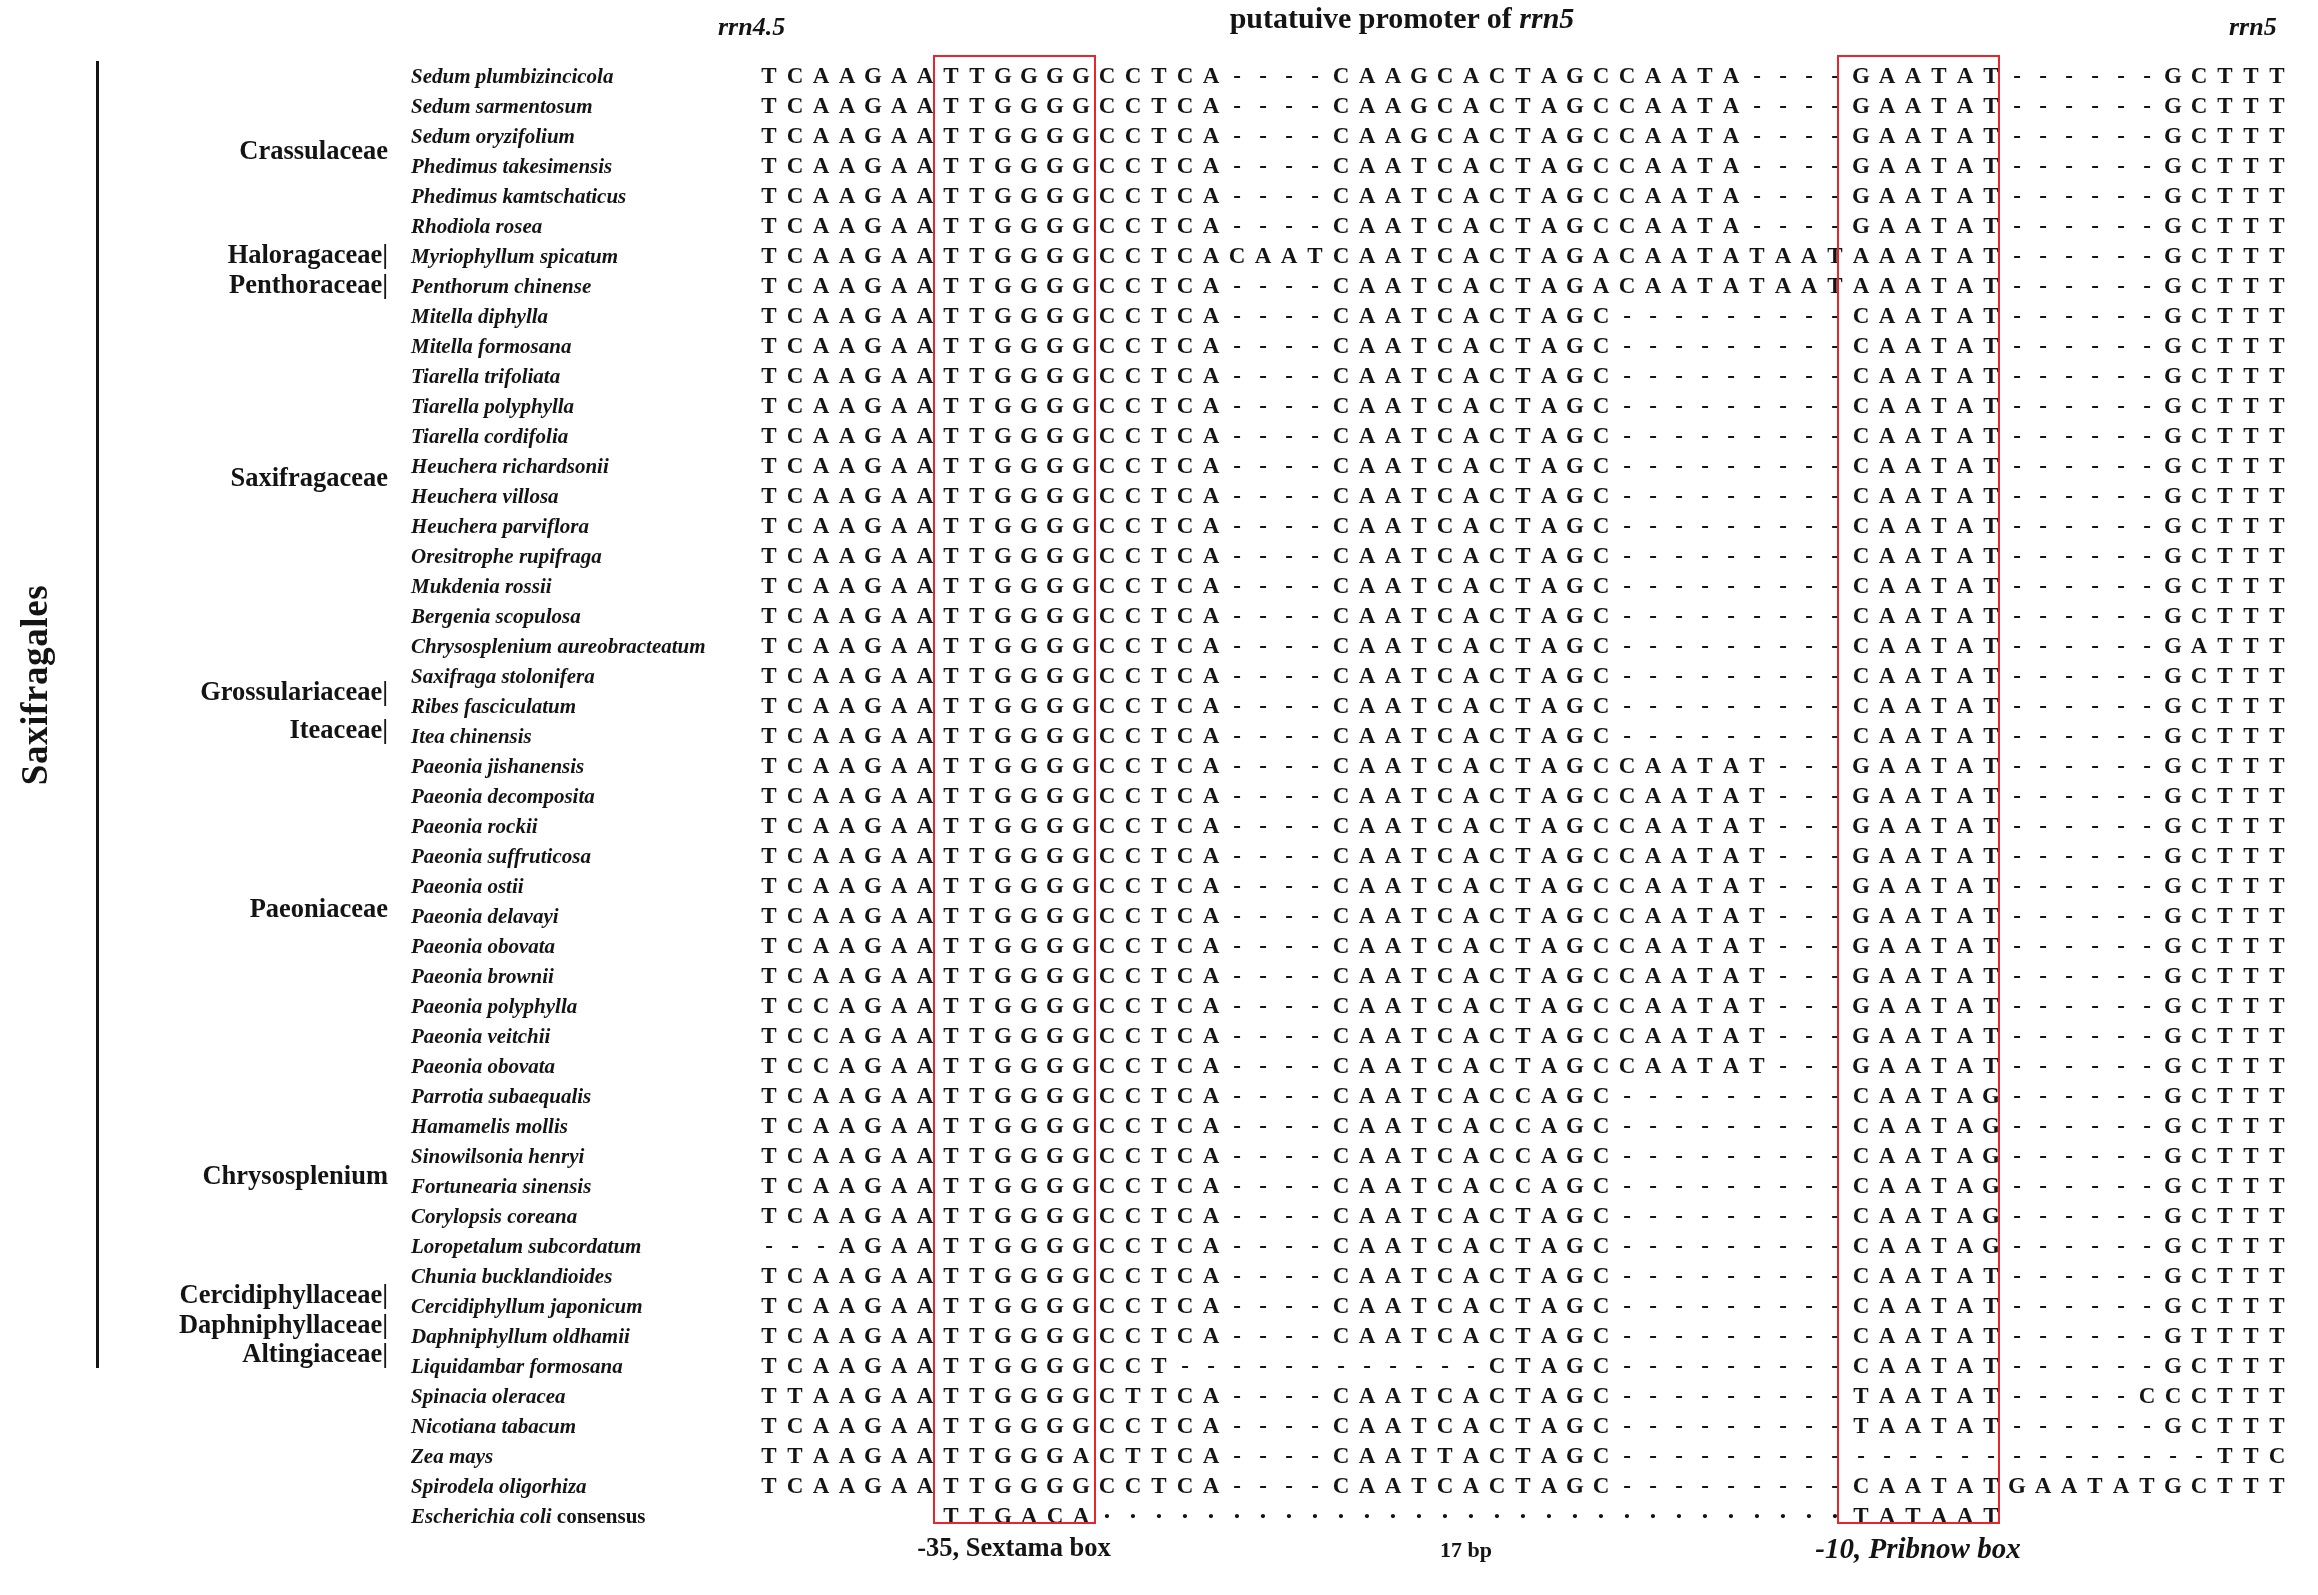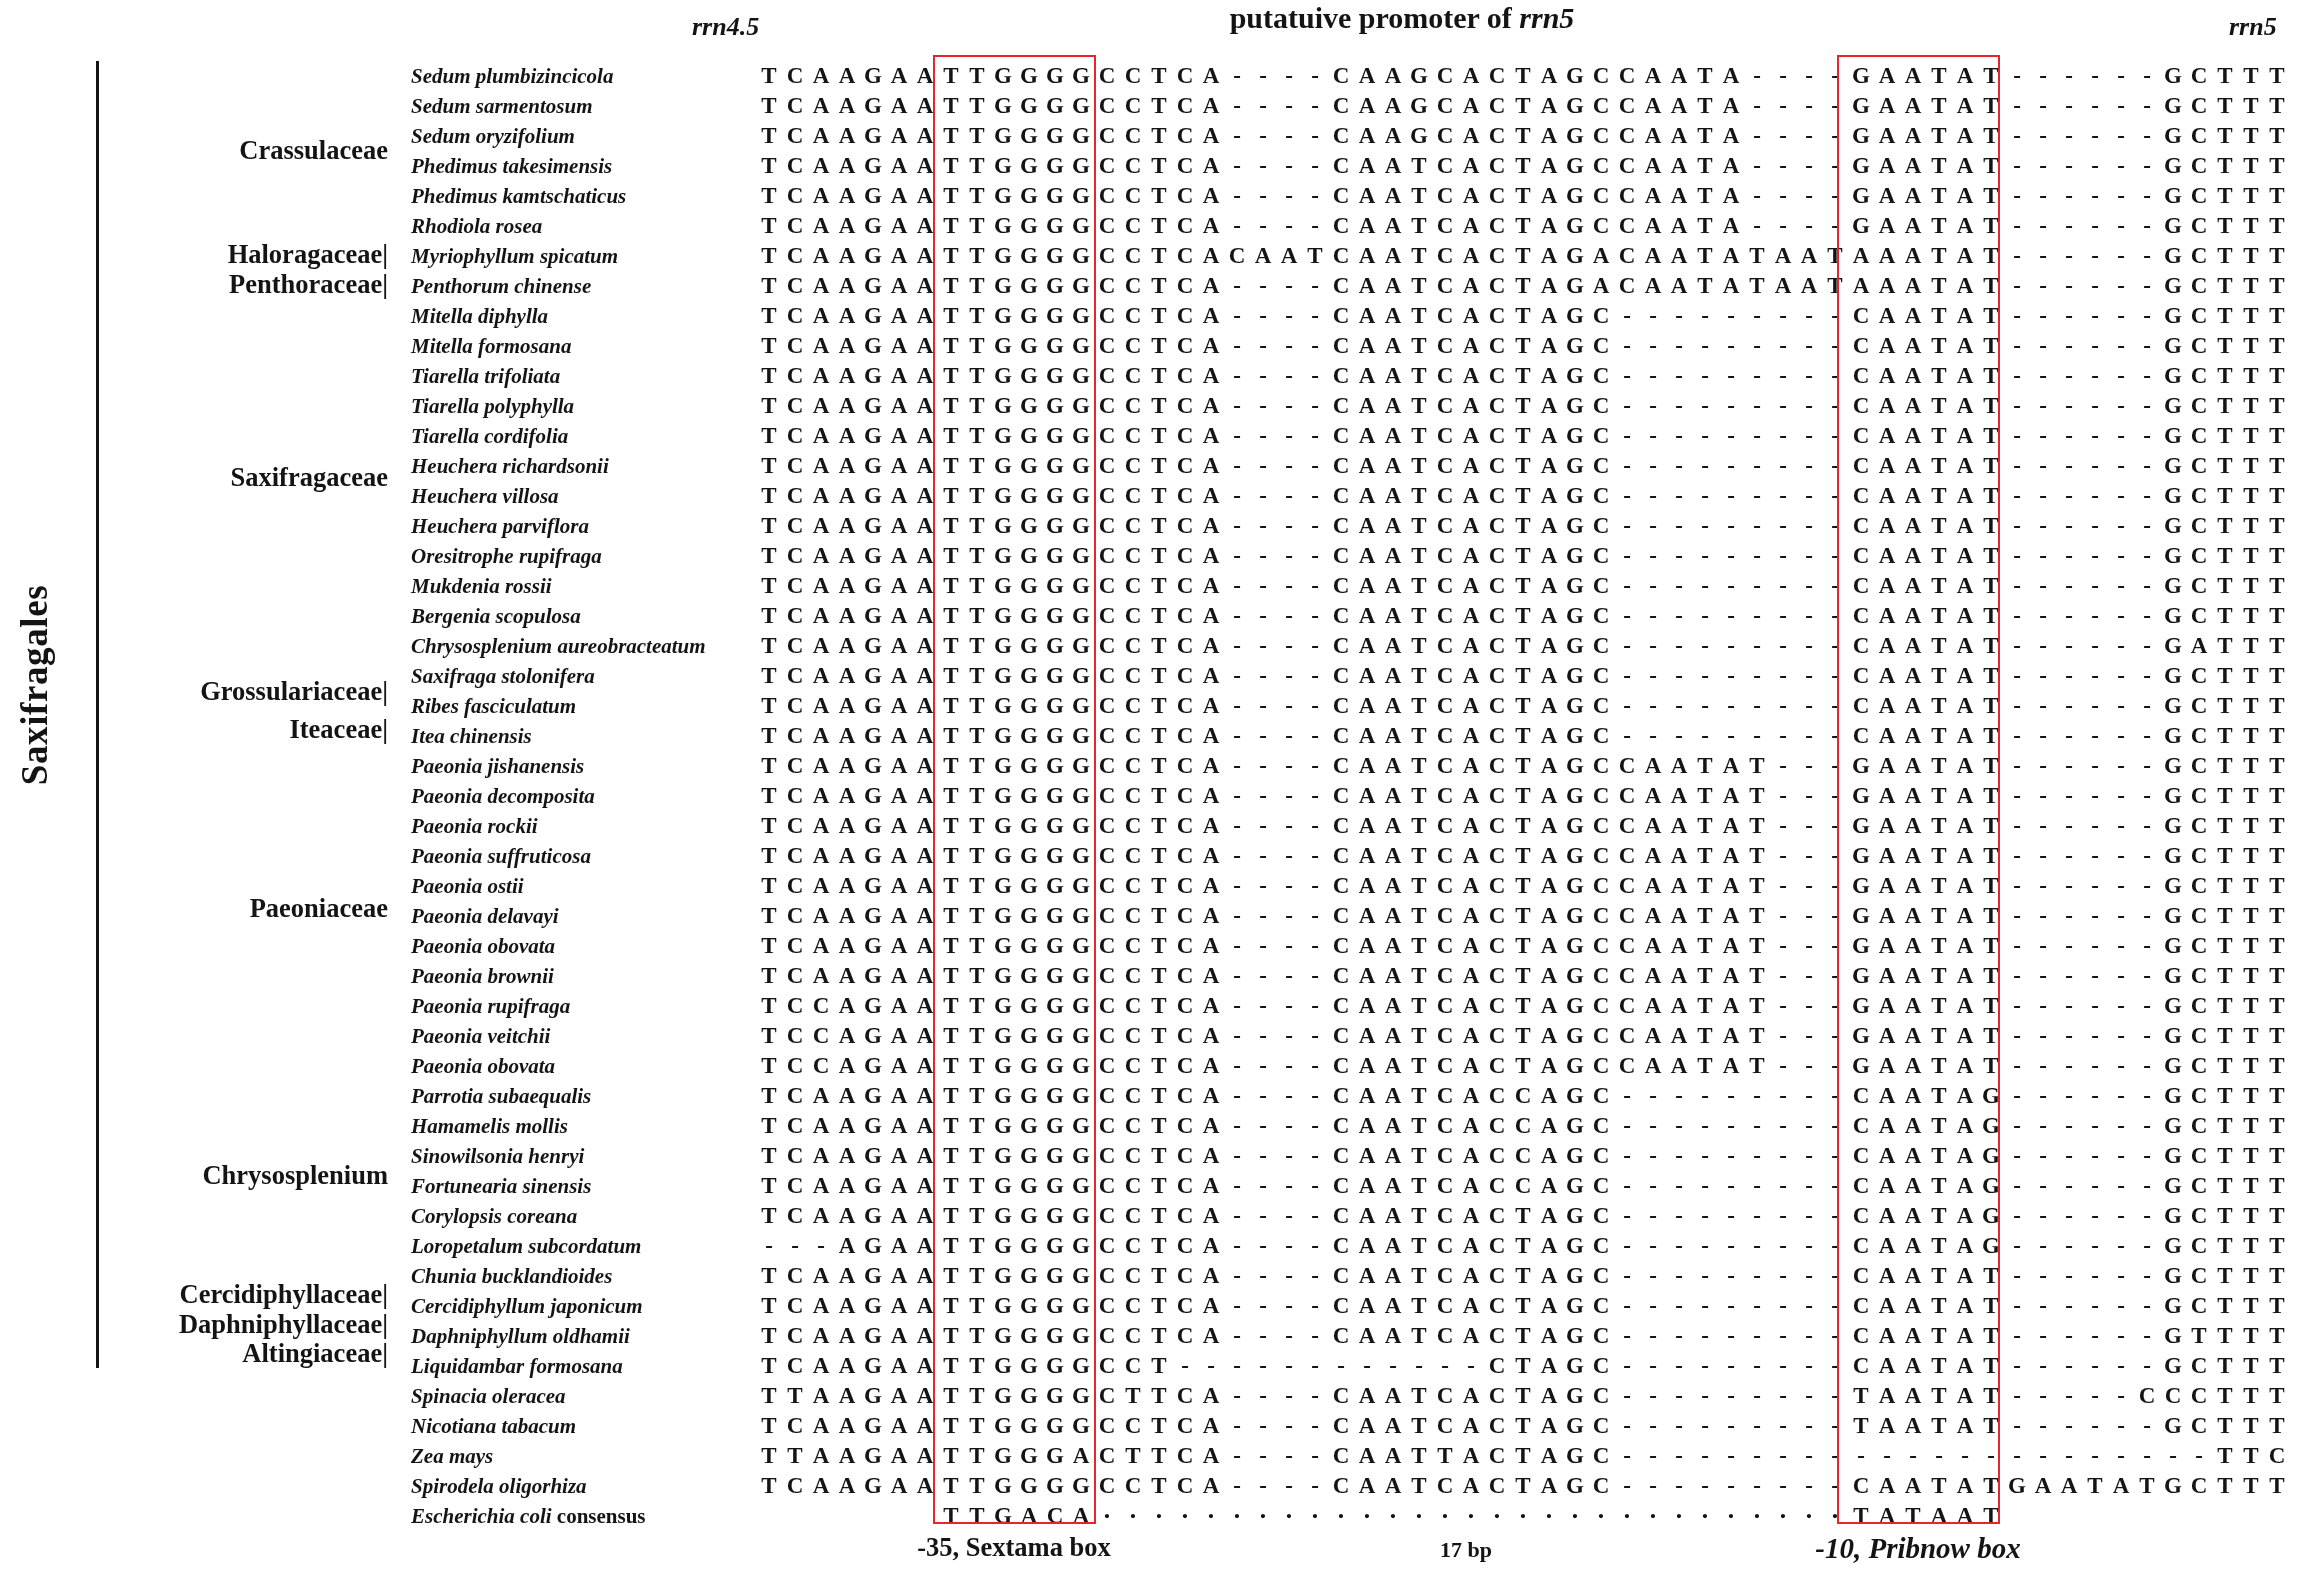--- a/index.html
+++ b/index.html
@@ -2,21 +2,21 @@
 <html style="font-size:10.3px"><head>
 <meta charset="utf-8">
 <style>
   * { margin:0; padding:0; box-sizing:border-box; }
   html,body { background:#ffffff; }
   #canvas {
     position:relative; width:2319px; height:1595px; background:#fff;
     font-family:"Liberation Serif", serif; color:#141414; overflow:hidden;
   }
   .hdr-gene { position:absolute; top:11.6px; font-weight:bold; font-style:italic; font-size:26px; white-space:nowrap; }
-  #hdr-left  { left:692px;font-family:Liberation Serif, serif; }
+  #hdr-left  { left:718px;font-family:Liberation Serif, serif; }
   #hdr-right { left:2229px; }
   .title {
     position:absolute; top:1.3px; left:1402px; transform:translateX(-50%);
     font-weight:bold; font-size:30px; white-space:nowrap;text-align:center;
   }
   .title .it { font-style:italic; }
   .clade-line { position:absolute; left:96px; top:61px; width:2.6px; height:1307px; background:#141414; }
   .clade-label {
     position:absolute; left:34px; top:685px; transform:translate(-50%,-50%) rotate(-90deg);
     font-weight:bold; font-size:37px; white-space:nowrap; letter-spacing:0.6px;
@@ -2038,21 +2038,21 @@
           <span class="ch">-</span>
           <span class="ch">-</span>
           <span class="ch">G</span>
           <span class="ch">C</span>
           <span class="ch">T</span>
           <span class="ch">T</span>
           <span class="ch">T</span>
         </div>
       </div>
       <div class="seq-row">
-        <div class="species"><i>Paeonia rupifraga</i></div>
+        <div class="species"><i>Paeonia polyphylla</i></div>
         <div class="seq">
           <span class="ch">T</span>
           <span class="ch">C</span>
           <span class="ch">C</span>
           <span class="ch">A</span>
           <span class="ch">G</span>
           <span class="ch">A</span>
           <span class="ch">A</span>
           <span class="ch">T</span>
           <span class="ch">T</span>

